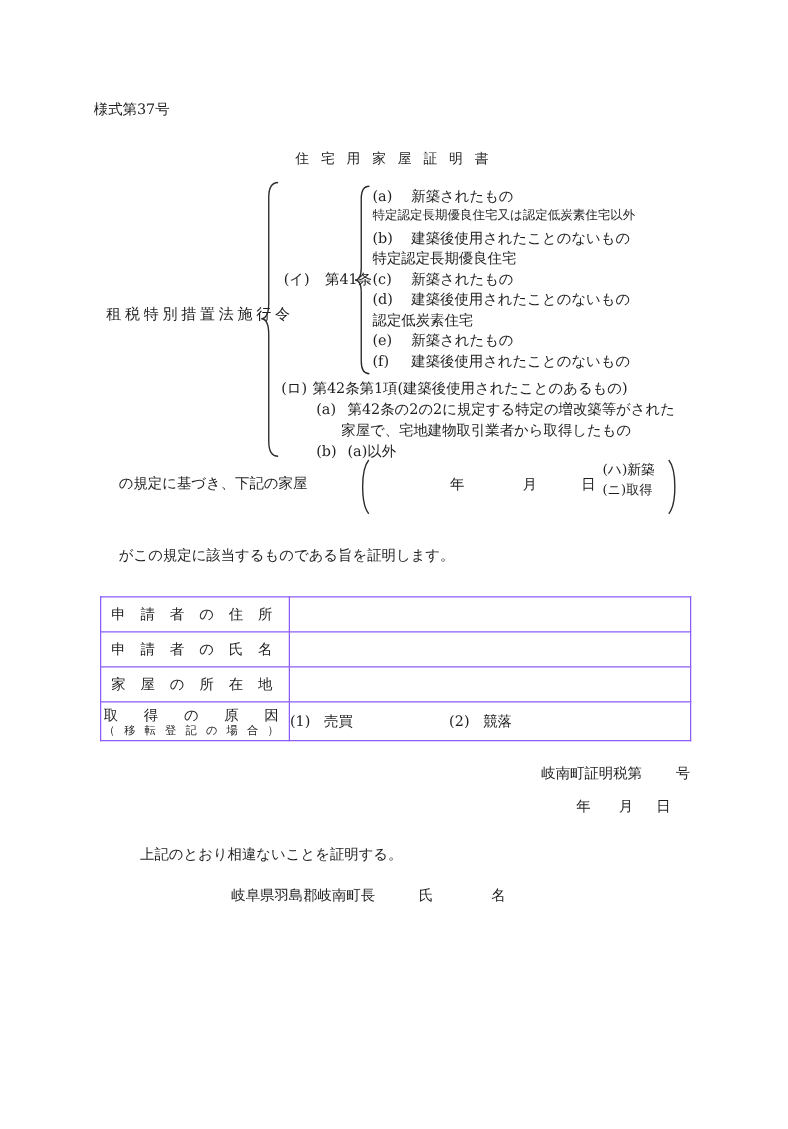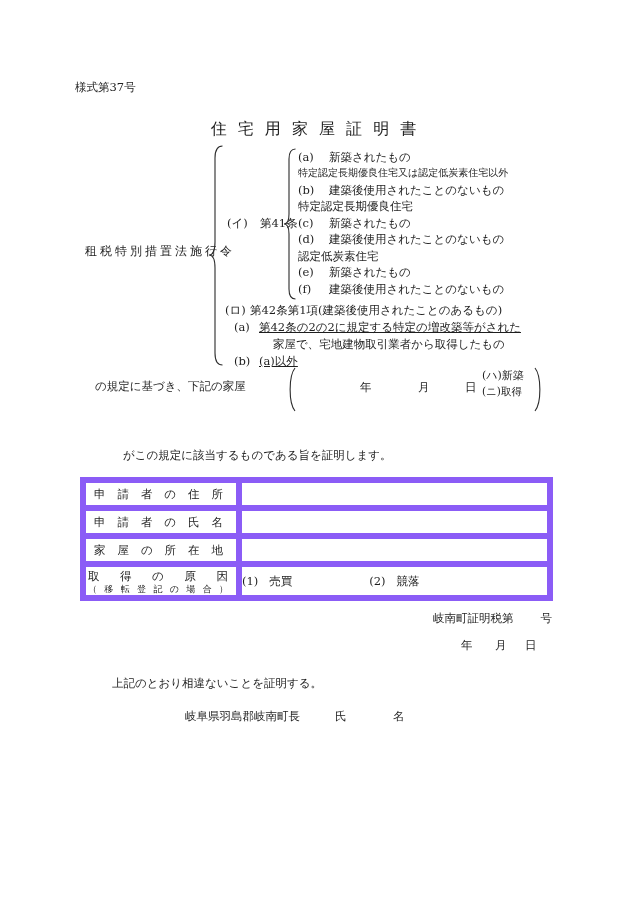--- a/index.html
+++ b/index.html
@@ -9,48 +9,48 @@
     width:630px;height:903px;
     margin:0 auto;
     background:#ffffff;
     font-family:"DejaVu Serif","Liberation Serif",serif;
     color:#1e1e1e;
     font-size:11.5px;
     overflow:hidden;
   }
   .abs{position:absolute;white-space:nowrap;}
   .form-number{left:75px;top:80px;font-size:11.5px;}
-  .title{left:0;top:119px;width:630px;text-align:center;font-size:16px;letter-spacing:3px;}
+  .title{left:0;top:119px;width:630px;text-align:center;font-size:11px;letter-spacing:3px;}
   .law-name{left:85px;top:243px;font-size:12px;letter-spacing:3px;}
   .brace-svg{position:absolute;}
   .brace-svg path{fill:none;stroke:#2b2b2b;stroke-width:1.1;}
   .item-i{left:227px;top:216px;}
   .ilabel{display:inline-block;width:33px;}
   .inner-list{left:298px;top:149px;line-height:16.45px;}
   .inner-list .iline{height:16.45px;}
   .inner-list .small{font-size:10px;}
   .opt{display:inline-block;width:31px;}
   .ro-block{left:225px;top:302px;line-height:17.1px;}
   .ro-label{display:inline-block;width:25px;}
-  .ro-indent1{margin-left:9px;text-decoration:underline;}
+  .ro-indent1{margin-left:28px;}
   .ro-indent2{margin-left:48px;}
   .stmt1{left:95px;top:379px;}
-  .stmt2{left:95px;top:448px;margin-left:28px;}
+  .stmt2{left:95px;top:437px;}
   .date-year{left:360px;top:380px;}
   .date-month{left:418px;top:380px;}
   .date-day{left:465px;top:380px;}
   .opt-ha{left:482px;top:368px;font-size:11px;}
   .opt-ni{left:482px;top:385px;font-size:10.5px;}
   .cert-table{
     position:absolute;left:80px;top:477px;width:473px;
     border-collapse:collapse;table-layout:fixed;
     font-size:11.5px;color:#1e1e1e;
   }
   .cert-table td{
-    border:6px solid #8b5cf6;
+    border:1px solid #8b5cf6;
     padding:0;vertical-align:middle;
   }
   .cert-table .label-col{width:150px;}
   .row-std{height:28px;}
   .row-last{height:31px;}
   .jlabel{
     text-align:justify;text-align-last:justify;
     padding:0 13px 0 8px;
   }
   .jlabel-main{

